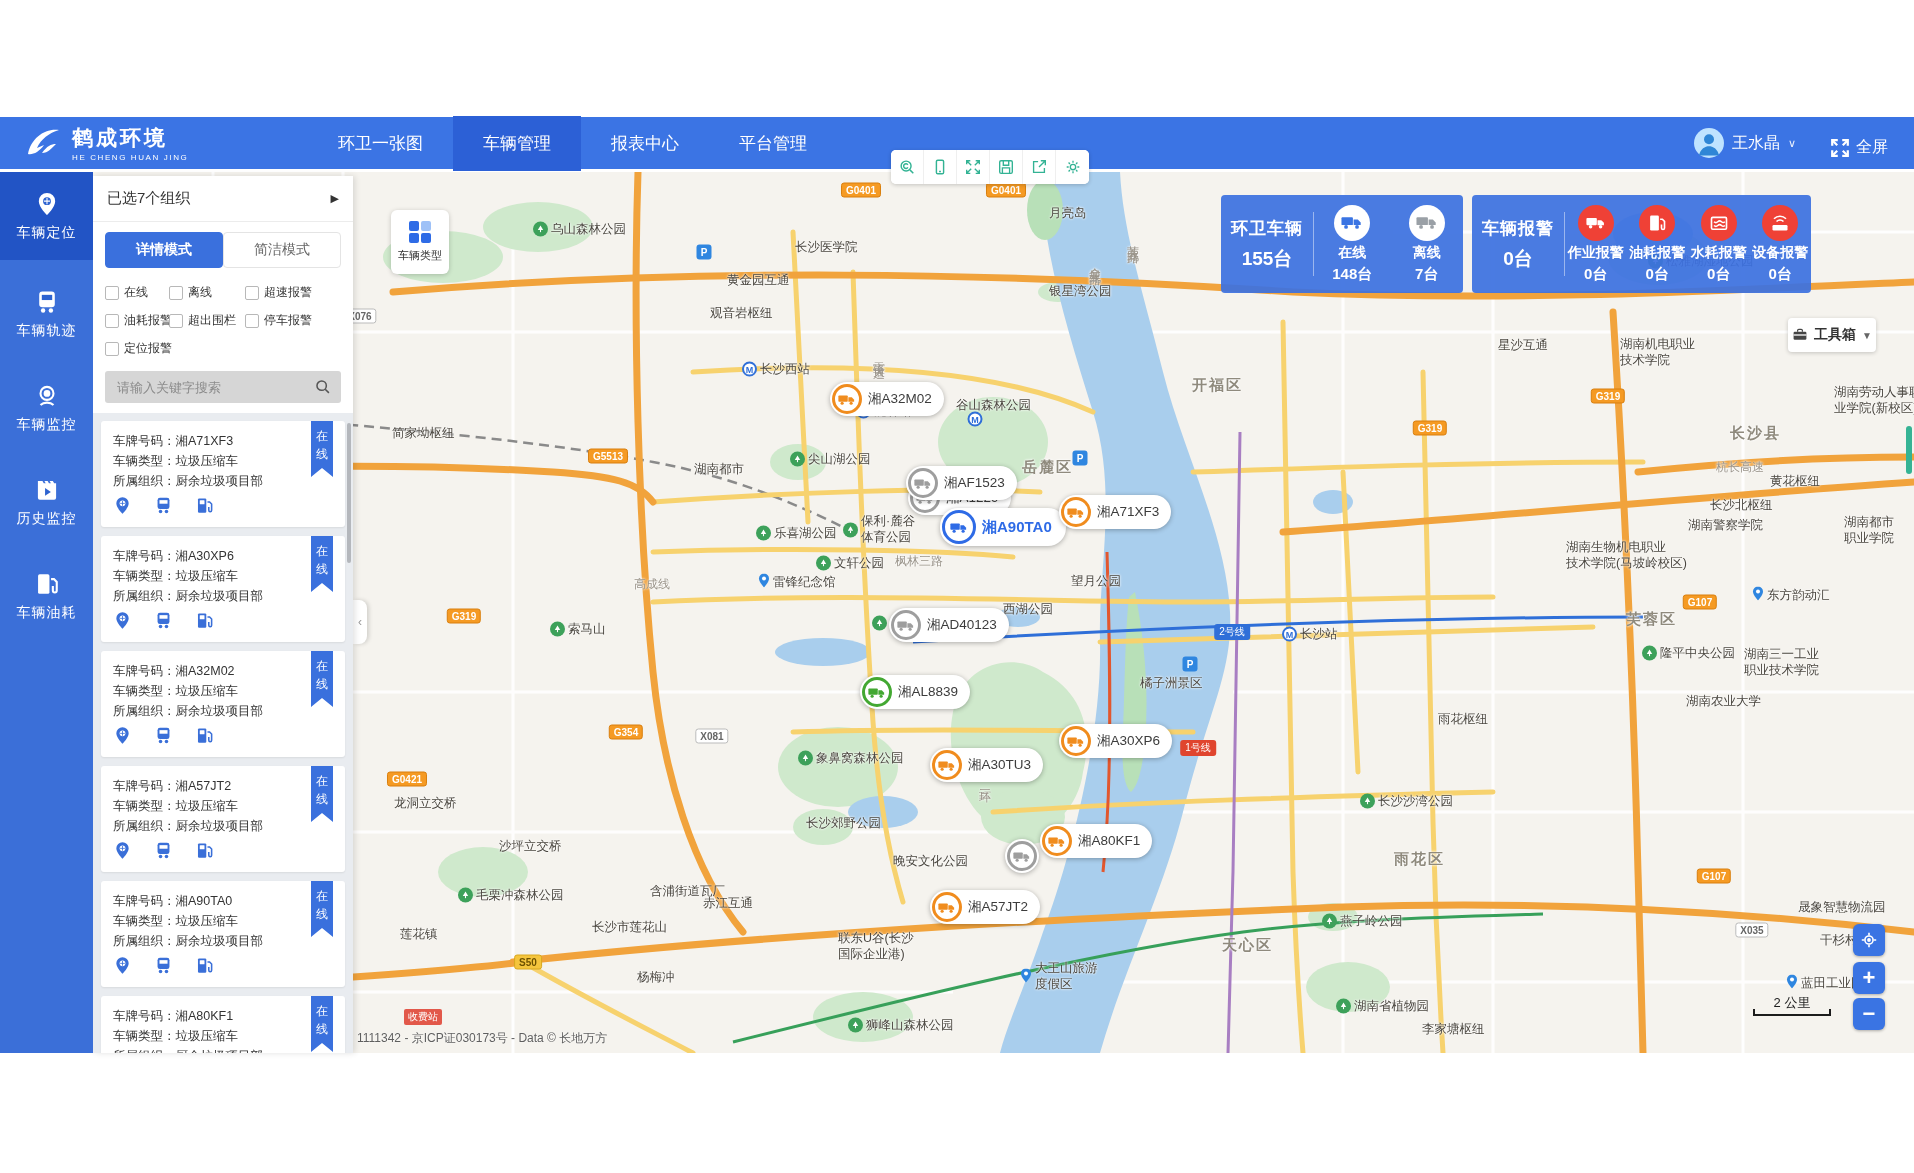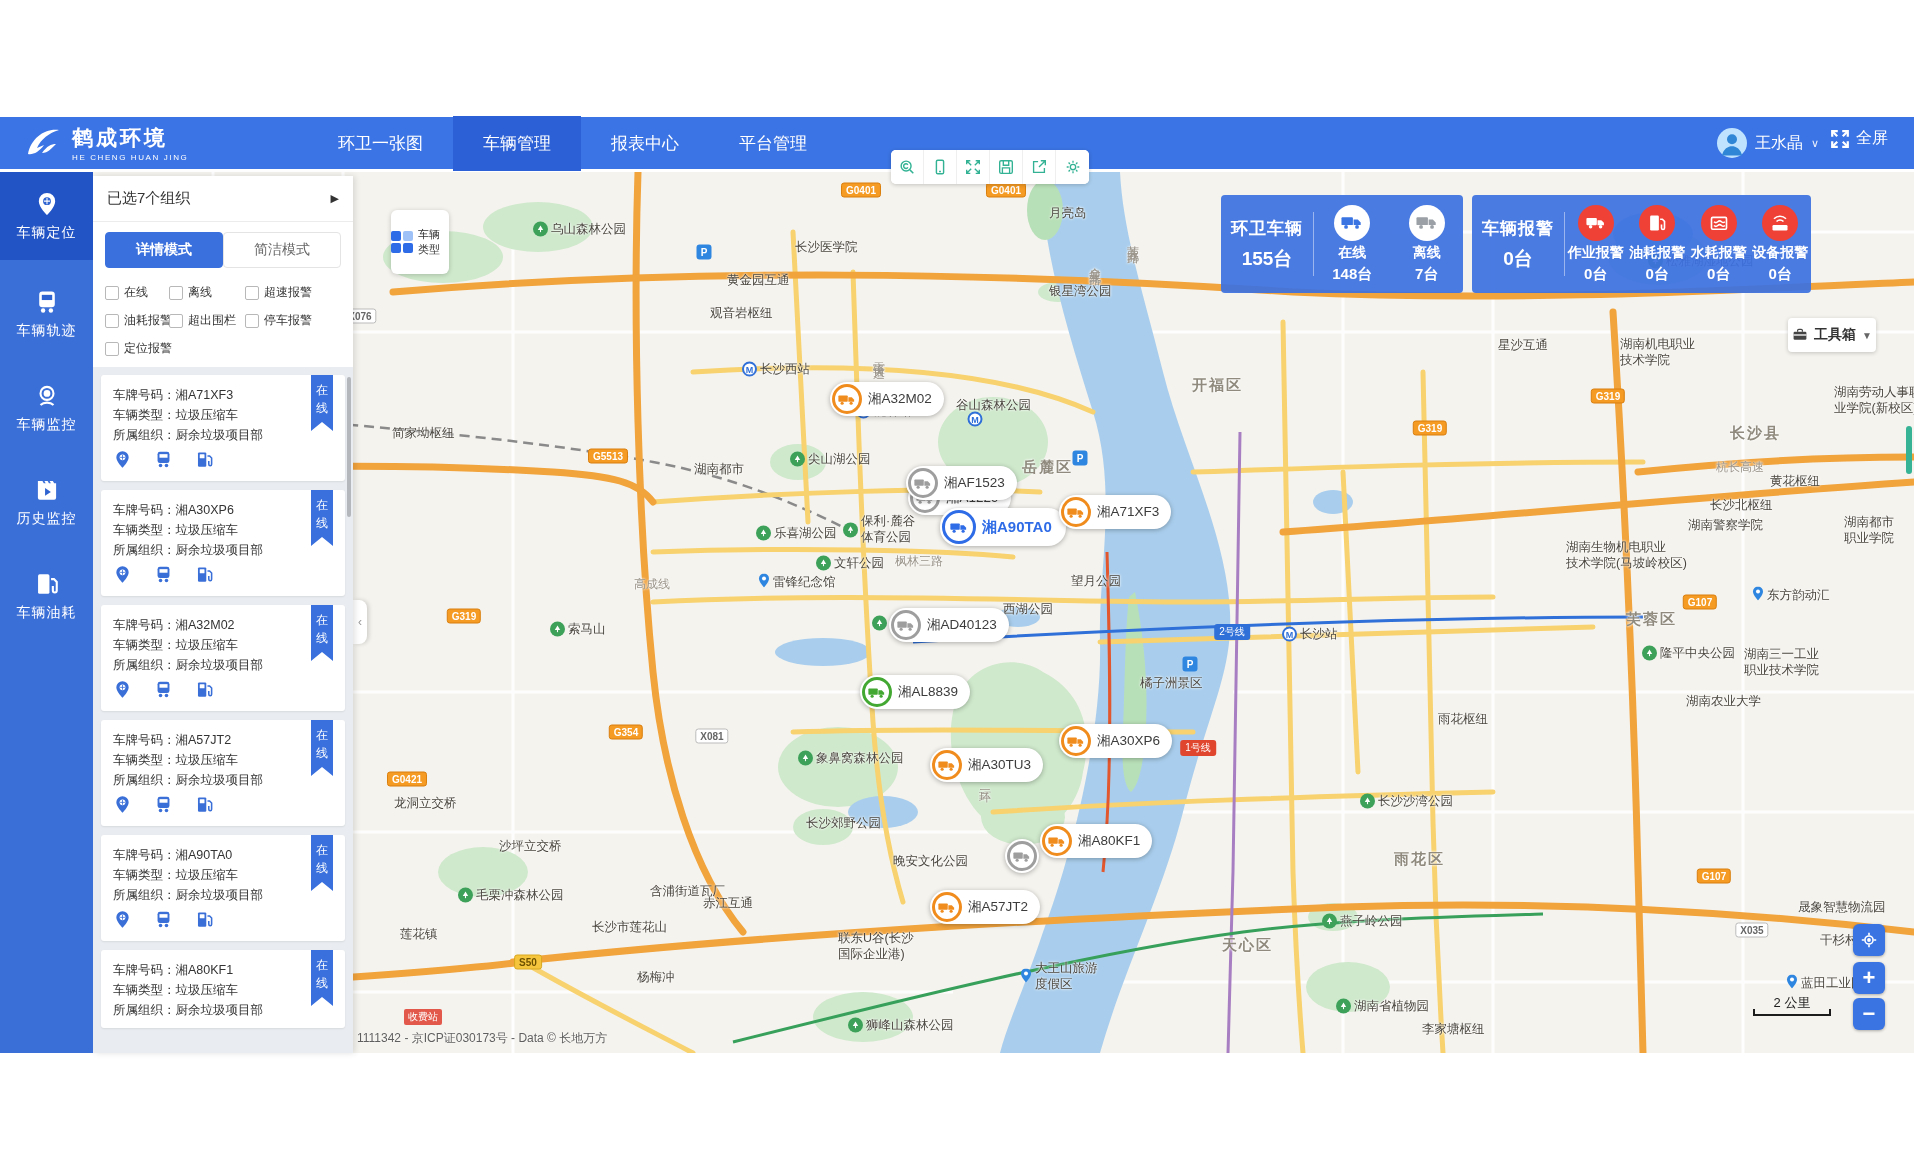--- a/index.html
+++ b/index.html
@@ -9,21 +9,21 @@
   
   #nav { position:absolute; left:0; top:117px; width:1914px; height:52px; background:#3b74e4; display:flex; align-items:center; z-index:40; }
   #brand { display:flex; align-items:center; gap:10px; padding-left:22px; width:268px; }
   #brand .logo { width:40px; height:40px; }
   #brand .bt { color:#fff; }
   #brand .bt .n { font-size:21px; font-weight:bold; letter-spacing:3px; }
   #brand .bt .s { font-size:8px; letter-spacing:1.6px; margin-top:1px; }
   #nav-menu { display:flex; height:55px; margin-left:40px; }
   .nav-item { height:55px; display:flex; align-items:center; padding:0 30px; color:#fff; font-size:17px; cursor:pointer; }
   .nav-item.active { background:#2c60d6; }
-  #nav-right { margin-left:auto; display:flex; align-items:flex-start; gap:11px; padding-right:26px; color:#fff; }
+  #nav-right { margin-left:auto; display:flex; align-items:flex-end; gap:34px; padding-right:26px; color:#fff; }
   #nav-user { display:flex; align-items:center; gap:8px; font-size:16px; }
   #nav-user .chev { font-size:11px; opacity:.9; }
   #fullscreen { display:flex; align-items:center; gap:6px; font-size:16px; }
 
   
   #sidebar { position:absolute; left:0; top:172px; width:93px; height:881px; background:#3b6fd8; z-index:35; }
   .side-item { height:80px; margin-top:14px; display:flex; flex-direction:column; align-items:center; justify-content:center; gap:7px; color:#fff; cursor:pointer; }
   .side-item.active { background:#2254c5; margin-top:0; height:88px; }
   .side-item .sic { width:26px; height:26px; }
   .side-item .slb { font-size:14px; letter-spacing:1px; }
@@ -55,21 +55,21 @@
   .marker.sel .mc { width:34px; height:34px; }
   .marker.sel .mp { font-size:15px; font-weight:bold; color:#2e6be6; }
   .marker.circle-only { padding:2px; border-radius:50%; }
 
   
   #map-toolbar { position:absolute; left:891px; top:150px; height:34px; display:flex; background:#fff; border-radius:5px; box-shadow:0 1px 4px rgba(0,0,0,.2); overflow:hidden; z-index:50; }
   .tb-btn { width:33px; height:34px; display:flex; align-items:center; justify-content:center; color:#33b394; border-right:1px solid #efefef; cursor:pointer; background:#fff; }
   .tb-btn:last-child { border-right:none; }
   .tb-btn svg { width:18px; height:18px; }
 
-  #type-btn { position:absolute; left:391px; top:210px; width:58px; height:64px; background:#fff; border-radius:6px; box-shadow:0 1px 5px rgba(0,0,0,.2); display:flex; align-items:center; justify-content:center; gap:5px; cursor:pointer; z-index:20; }
+  #type-btn { position:absolute; left:391px; top:210px; width:58px; height:64px; background:#fff; border-radius:6px; box-shadow:0 1px 5px rgba(0,0,0,.2); display:flex; flex-direction:column; align-items:center; justify-content:center; gap:5px; cursor:pointer; z-index:20; }
   #type-btn .sq { width:22px; height:22px; display:grid; grid-template-columns:10px 10px; grid-gap:2px; }
   #type-btn .sq i { width:10px; height:10px; border-radius:2px; background:#2e6be6; }
   #type-btn .sq i.lt { background:#9ec1f7; }
   #type-btn .tl { font-size:11px; color:#333; }
 
   .stats { position:absolute; top:195px; background:rgba(60,113,224,.93); border-radius:4px; color:#fff; display:flex; align-items:center; z-index:20; height:98px; }
   #stats-veh { left:1221px; width:242px; }
   #stats-alm { left:1472px; width:339px; }
   .stats .head { width:92px; text-align:center; }
   .stats .head .t { font-size:17px; font-weight:bold; letter-spacing:1px; }
@@ -1038,20 +1038,27 @@
         </label>
         <label class="chk">
           <span class="box"></span>
           <span>停车报警</span>
         </label>
         <label class="chk">
           <span class="box"></span>
           <span>定位报警</span>
         </label>
       </div>
+    <div id="search-row">
+      <input id="search-input" placeholder="请输入关键字搜索" style="">
+      <svg id="search-icon" viewBox="0 0 20 20" fill="none" stroke="currentColor" stroke-width="1.8">
+          <circle cx="9" cy="9" r="5.5"></circle>
+          <path d="M13.2 13.2 17.5 17.5"></path>
+        </svg>
+    </div>
     <div id="vehicle-list">
         <div class="card">
           <div class="crow">车牌号码：湘A71XF3</div>
           <div class="crow">车辆类型：垃圾压缩车</div>
           <div class="crow">所属组织：厨余垃圾项目部</div>
           <div class="icons">
             <span><svg viewBox="0 0 16 16">
                 <path d="M8 1a5.2 5.2 0 0 1 5.2 5.2C13.2 10 8 15 8 15S2.8 10 2.8 6.2A5.2 5.2 0 0 1 8 1z" fill="#3a6fd8"></path>
                 <circle cx="8" cy="6.2" r="2.4" fill="#fff"></circle>
                 <path d="M6 6.2h4M8 4.2v4" stroke="#3a6fd8" stroke-width="0.7"></path>

